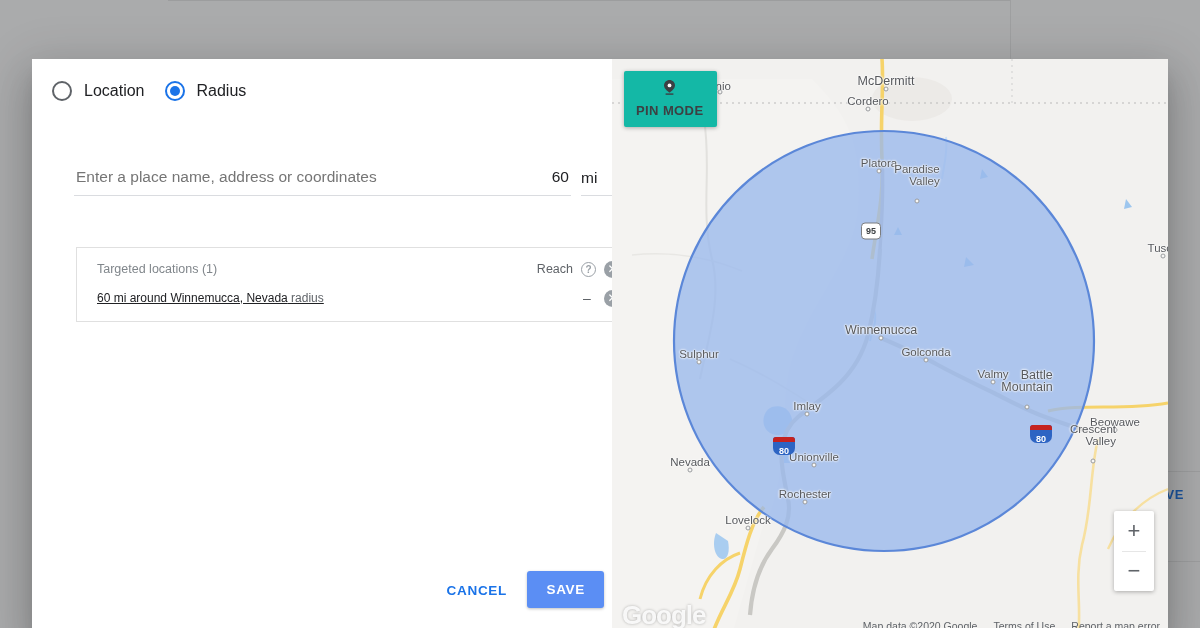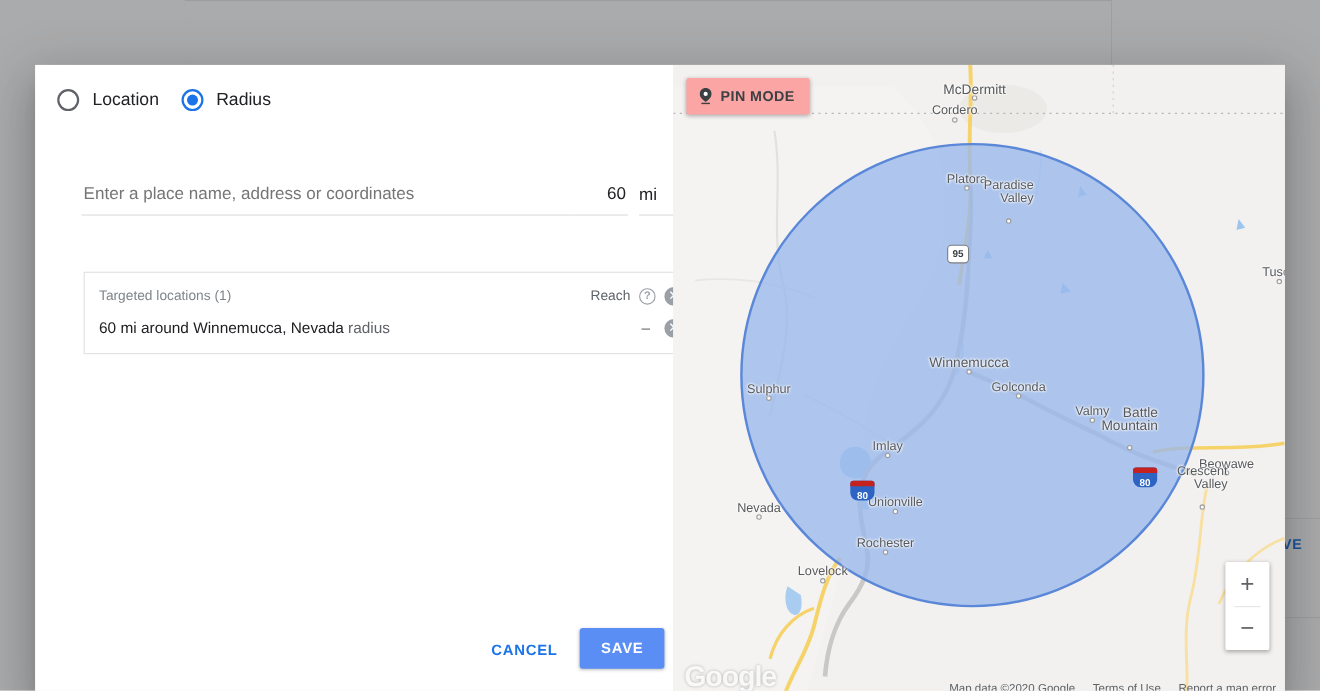--- a/index.html
+++ b/index.html
@@ -96,21 +96,21 @@
     width: 0; height: 0; border-left: 5px solid transparent; border-right: 5px solid transparent;
     border-top: 5px solid #5f6368; margin-bottom: 3px;
   }
 
   
   #targeted-card {
     position: absolute; left: 44px; top: 188px;
     width: 558px;
     border: 1px solid #e0e0e0;
     background: #fff;
-    padding: 10px 12px 12px 13px;
+    padding: 10px 12px 12px 20px;
   }
   #tc-head {
     display:flex; align-items:center; justify-content: space-between;
     height: 22px;
   }
   #tc-title { font-size: 12.5px; color:#80868b; }
   #tc-head-right { display:flex; align-items:center; gap: 8px; }
   #reach-label { font-size: 12.5px; color:#5f6368; }
   .help-icon {
     width: 15px; height: 15px; border-radius: 50%;
@@ -121,21 +121,21 @@
     width: 17px; height: 17px; border-radius: 50%;
     background: #9aa0a6; color:#fff;
     font-size: 12px; line-height: 16px; text-align:center;
     font-family: "Liberation Sans", sans-serif;
     cursor: pointer;
   }
   #tc-row {
     display:flex; align-items:center; justify-content: space-between;
     margin-top: 7px; height: 22px;
   }
-  #tc-row-text { font-size: 14px; color:#202124; }
+  #tc-row-text { font-size: 12px; color:#202124;text-decoration:underline; }
   #tc-row-text .muted { color:#5f6368; }
   #tc-row-right { display:flex; align-items:center; gap: 10px; }
   #tc-dash { color:#5f6368; font-size: 14px; width: 14px; text-align:center; }
 
   
   #footer {
     position:absolute; left: 0; bottom: 0; width: 580px; height: 86px;
   }
   #cancel-btn {
     position:absolute; right: 95px; top: 25px;
@@ -186,24 +186,24 @@
     box-sizing: border-box;
   }
   .shield.i::before {
     content:""; position:absolute; left:0; top:0; width:22px; height:5px;
     background:#c5221f; border-radius: 3px 3px 0 0;
   }
 
   
   #pin-mode-btn {
     position: absolute; left: 12px; top: 12px;
-    background: #fca5a5; border-radius: 2px;
+    background: #14b8a6; border-radius: 2px;
     box-shadow: 0 1px 4px rgba(0,0,0,.3);
     display:flex; align-items:center; gap: 8px;
-    padding: 9px 14px 9px 12px; cursor: pointer;
+    padding: 9px 14px 9px 12px; cursor: pointer; flex-direction: column;
   }
   #pin-mode-btn .label {
     font-size: 13px; font-weight: bold; color:#3c4043; letter-spacing:.4px;
   }
 
   
   #zoom-controls {
     position:absolute; right: 14px; bottom: 44px;
     width: 40px; background:#fff; border-radius:2px;
     box-shadow: 0 1px 4px rgba(0,0,0,.3);

